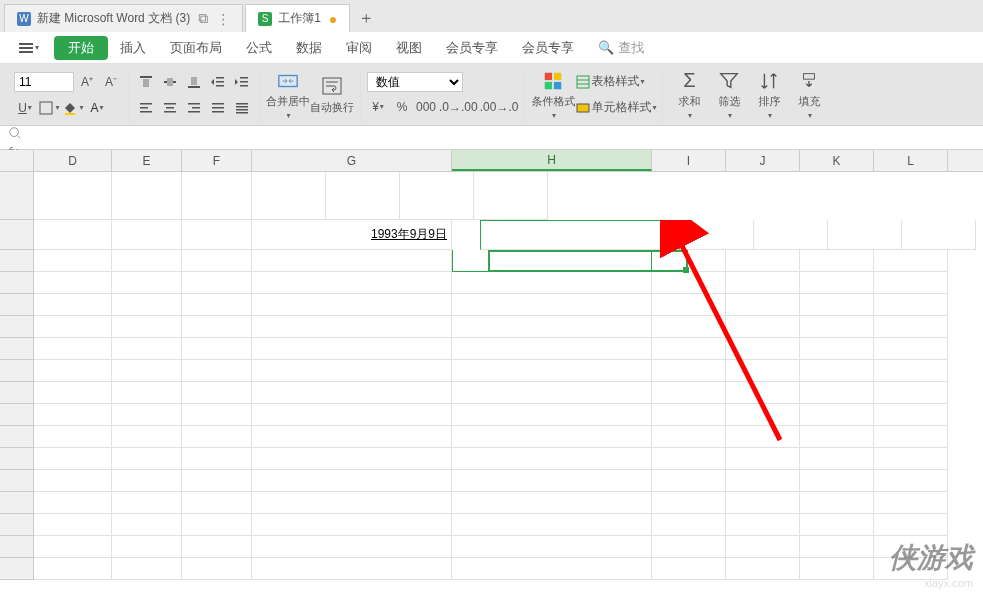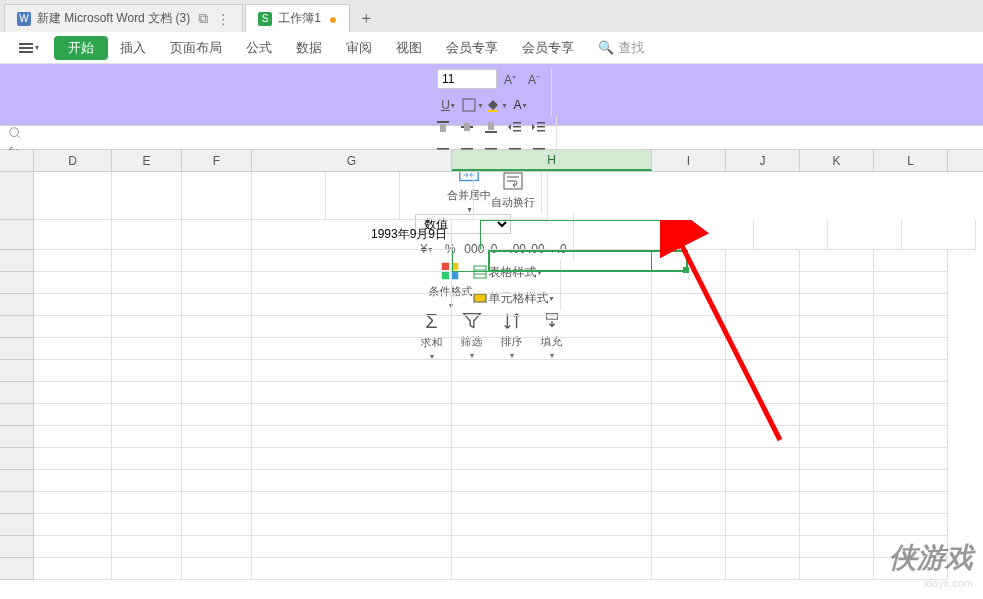--- a/index.html
+++ b/index.html
@@ -15,21 +15,21 @@
     .tab-close { margin-left: 8px; color: #888; font-size: 14px; }
     .tab-add { width: 28px; height: 28px; display: flex; align-items: center; justify-content: center; color: #666; cursor: pointer; }
     
     .ribbon-tabs { height: 32px; background: #fff; display: flex; align-items: center; padding-left: 18px; border-bottom: 1px solid #e0e0e0; }
     .file-btn { width: 24px; height: 24px; display: flex; align-items: center; color: #333; margin-right: 12px; }
     .ribbon-tab { padding: 0 12px; height: 32px; display: flex; align-items: center; font-size: 13px; color: #555; cursor: pointer; }
     .ribbon-tab.active { background: #2ea44f; color: #fff; border-radius: 4px; height: 24px; padding: 0 14px; }
     .search-box { margin-left: 12px; display: flex; align-items: center; color: #999; font-size: 13px; }
     .search-icon { margin-right: 4px; }
     
-    .toolbar { height: 62px; background: #c4b5fd; display: flex; align-items: center; padding: 4px 8px; border-bottom: 1px solid #d0d0d0; flex-direction: column; }
+    .toolbar { height: 62px; background: #e5e5e5; display: flex; align-items: center; padding: 4px 8px; border-bottom: 1px solid #d0d0d0; }
     .tb-group { display: flex; align-items: center; padding: 0 6px; border-right: 1px solid #e0e0e0; height: 54px; }
     .tb-col { display: flex; flex-direction: column; gap: 4px; }
     .tb-row { display: flex; align-items: center; gap: 2px; }
     .tb-btn { min-width: 22px; height: 22px; display: flex; align-items: center; justify-content: center; color: #555; font-size: 12px; cursor: pointer; border-radius: 2px; }
     .tb-btn.big { flex-direction: column; height: 50px; min-width: 40px; font-size: 11px; gap: 2px; }
     .tb-btn.big .icon-svg { width: 24px; height: 24px; }
     .tb-input { width: 50px; height: 20px; border: 1px solid #ccc; font-size: 12px; padding: 0 4px; }
     .tb-select { width: 80px; height: 20px; border: 1px solid #ccc; font-size: 12px; padding: 0 4px; background: #fff; }
     .dd-arrow { font-size: 8px; color: #666; margin-left: 1px; }
     .icon-svg { width: 16px; height: 16px; }
@@ -40,21 +40,21 @@
     
     .sheet-area { position: relative; height: 449px; overflow: hidden; }
     .col-headers { display: flex; height: 22px; background: #f0f0f0; border-bottom: 1px solid #ccc; }
     .corner { width: 34px; border-right: 1px solid #ccc; background: #f0f0f0; }
     .col-h { border-right: 1px solid #ccc; display: flex; align-items: center; justify-content: center; font-size: 12px; color: #555; cursor: pointer; }
     .col-h.selected { background: #d4e8d4; color: #2a7030; border-bottom: 2px solid #2ea44f; }
     
     .rows { display: flex; flex-direction: column; }
     .row { display: flex; height: 22px; }
     .row.tall { height: 48px; }
-    .row.med { height: 30px; }
+    .row.med { height: 30px; text-decoration: underline; }
     .row-h { width: 34px; border-right: 1px solid #ccc; border-bottom: 1px solid #ccc; background: #f0f0f0; display: flex; align-items: center; justify-content: center; font-size: 11px; color: #555; }
     .cell { border-right: 1px solid #e0e0e0; border-bottom: 1px solid #e0e0e0; display: flex; align-items: center; font-size: 12px; padding: 0 4px; }
     .cell.header-cell { justify-content: center; font-weight: bold; font-size: 13px; }
     .cell.right { justify-content: flex-end; }
     .cell.boxed-t { border-top: 1.5px solid #2ea44f; }
     .cell.boxed-l { border-left: 1.5px solid #2ea44f; }
     .cell.boxed-r { border-right: 1.5px solid #2ea44f; }
     .cell.boxed-b { border-bottom: 1.5px solid #2ea44f; }
     .selection-cell { border: 2px solid #2ea44f; position: absolute; pointer-events: none; }
     .fill-handle { width: 6px; height: 6px; background: #2ea44f; position: absolute; right: -3px; bottom: -3px; }

